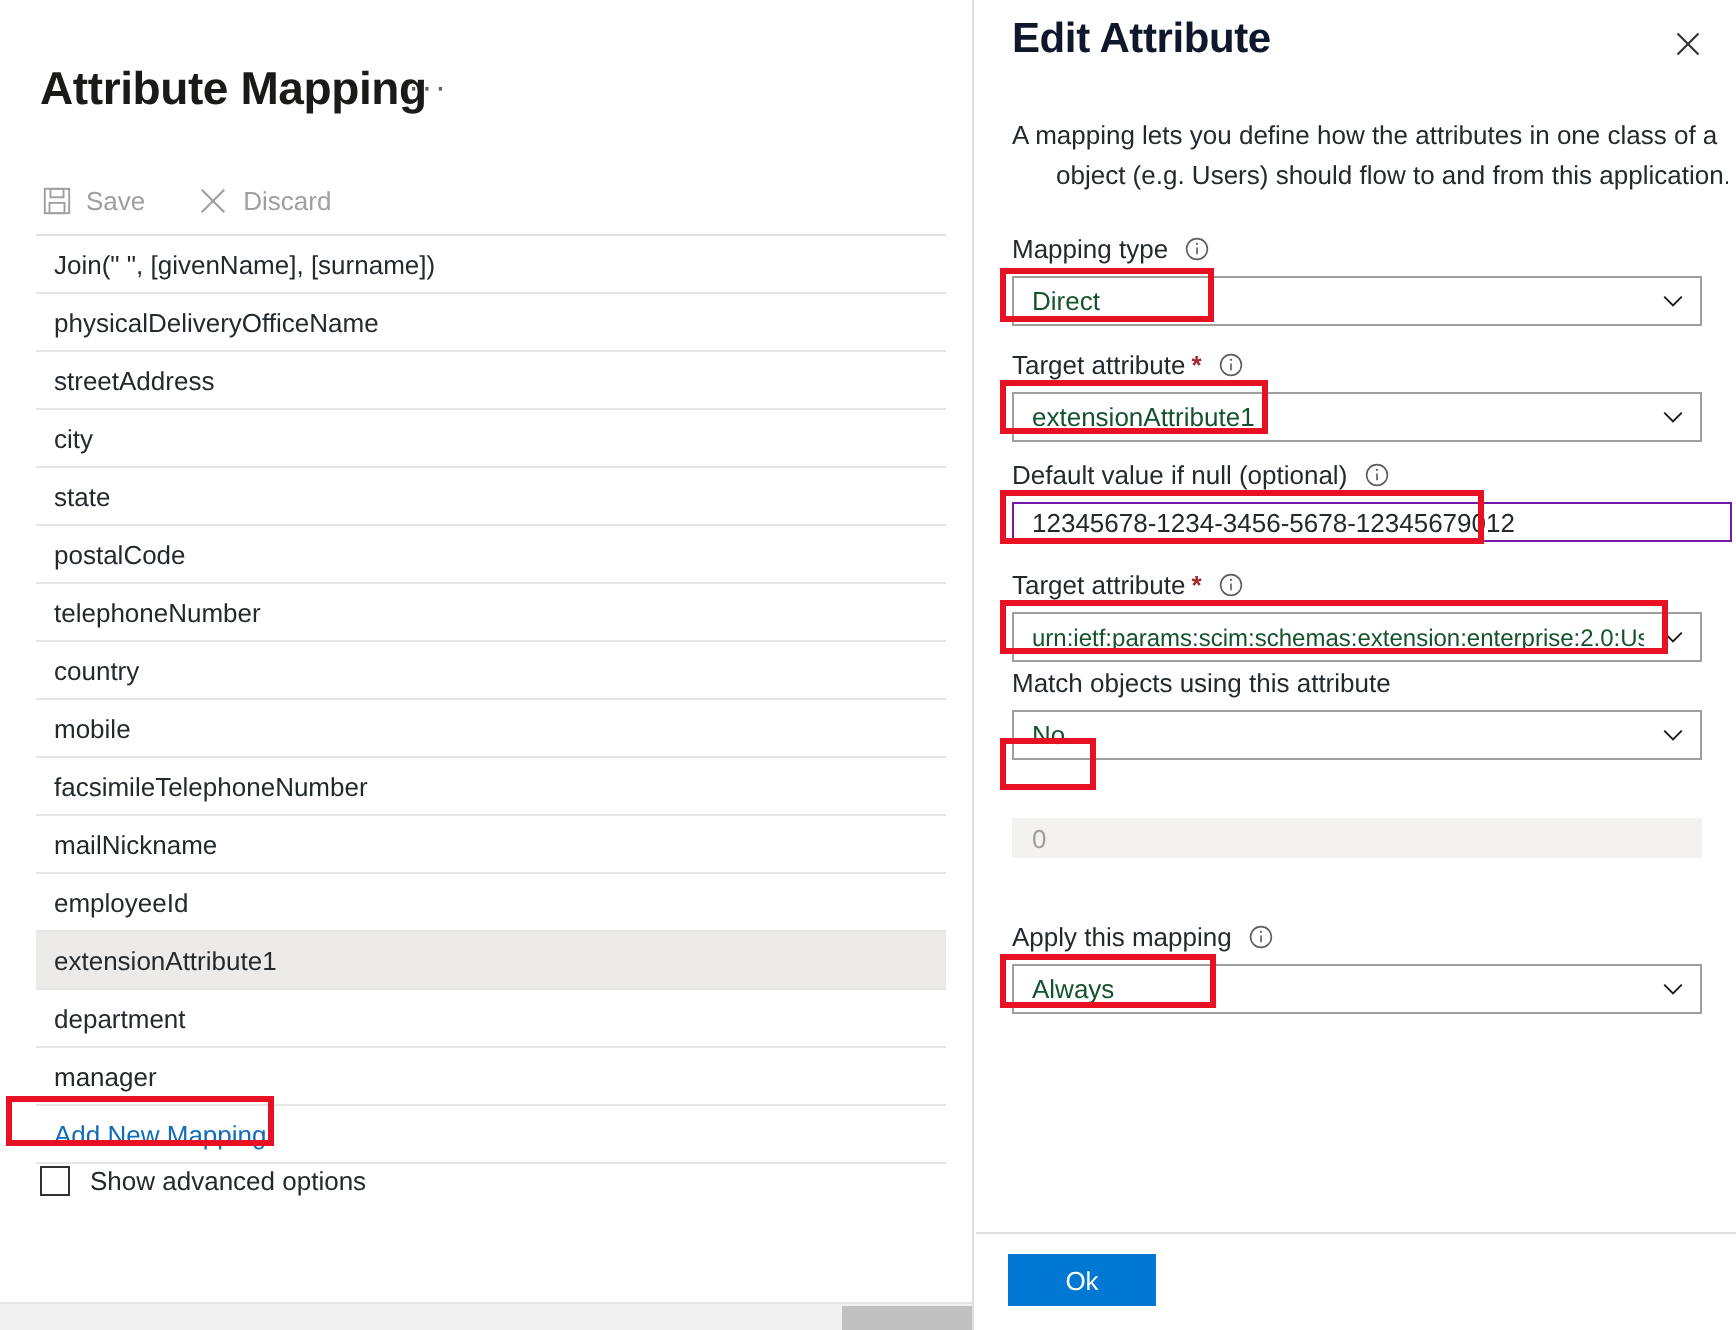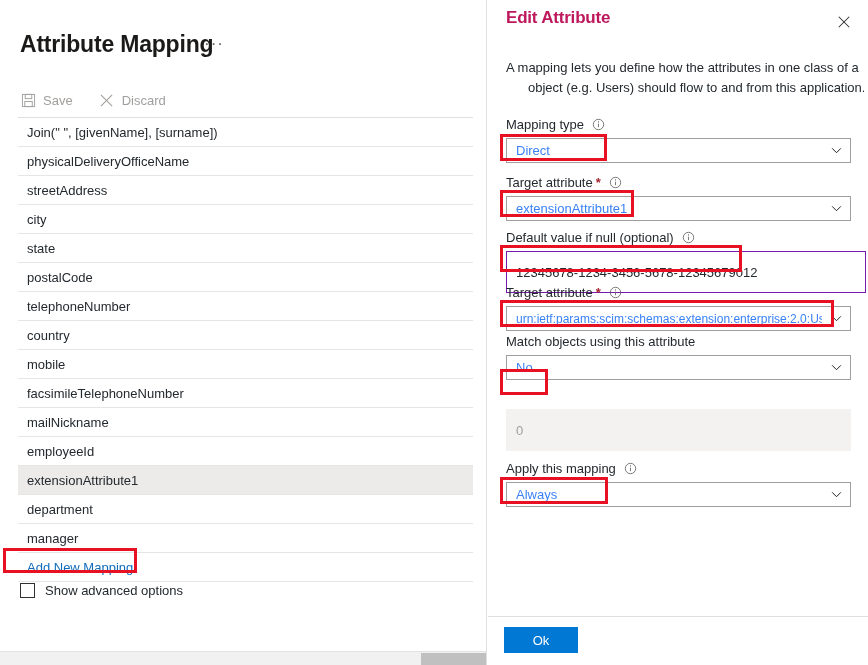--- a/index.html
+++ b/index.html
@@ -180,23 +180,23 @@
     height: 665px;
     background: #ffffff;
     box-sizing: border-box;
     overflow: hidden;
   }
 
   #panel-title {
     position: absolute;
     left: 18px;
     top: 8px;
-    font-size: 17px;
+    font-size: 21px;
     font-weight: 600;
-    color: #be185d;
+    color: #0f172a;
     letter-spacing: -0.2px;
   }
   #panel-close {
     position: absolute;
     right: 14px;
     top: 12px;
     width: 20px; height: 20px;
     color: #323130;
     cursor: pointer;
     display: flex;
@@ -247,39 +247,39 @@
     border: 1px solid #a19f9d;
     box-sizing: border-box;
     background: #ffffff;
     display: flex;
     align-items: center;
     position: relative;
     cursor: pointer;
   }
   .select-value {
     font-size: 13px;
-    color: #3b82f6;
+    color: #14532d;
     padding-left: 9px;
     white-space: nowrap;
     overflow: hidden;
     flex: 1;
   }
   .chevron {
     width: 28px;
     height: 23px;
     display: flex;
     align-items: center;
     justify-content: center;
     flex: 0 0 28px;
   }
   .chevron svg { display: block; }
 
   .text-box {
     margin-top: 5px;
-    height: 42px;
+    height: 20px;
     border: 1px solid #a19f9d;
     box-sizing: border-box;
     background: #ffffff;
     display: flex;
     align-items: center;
   }
   .text-box.focused { border-color: #7719aa; }
   .text-box.disabled { background: #f3f2f1; border-color: #f3f2f1; }
   .text-value {
     font-size: 13px;

